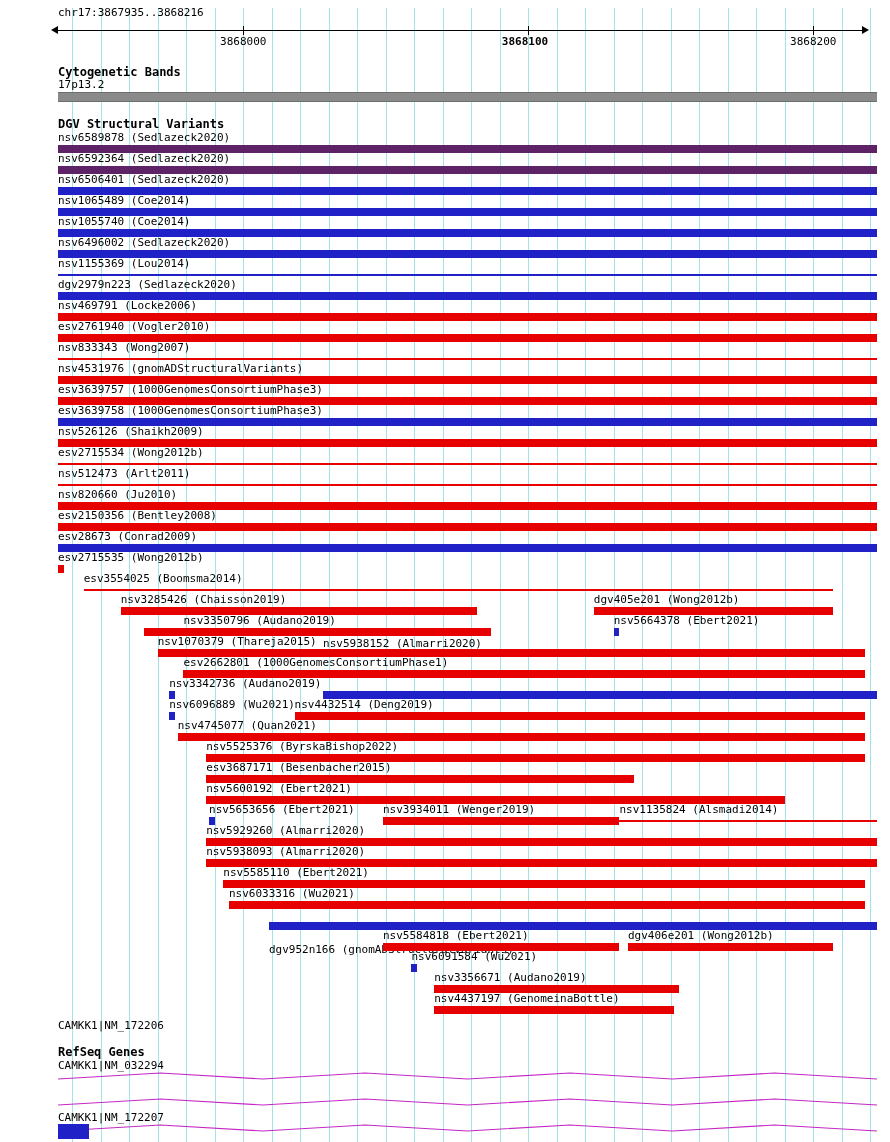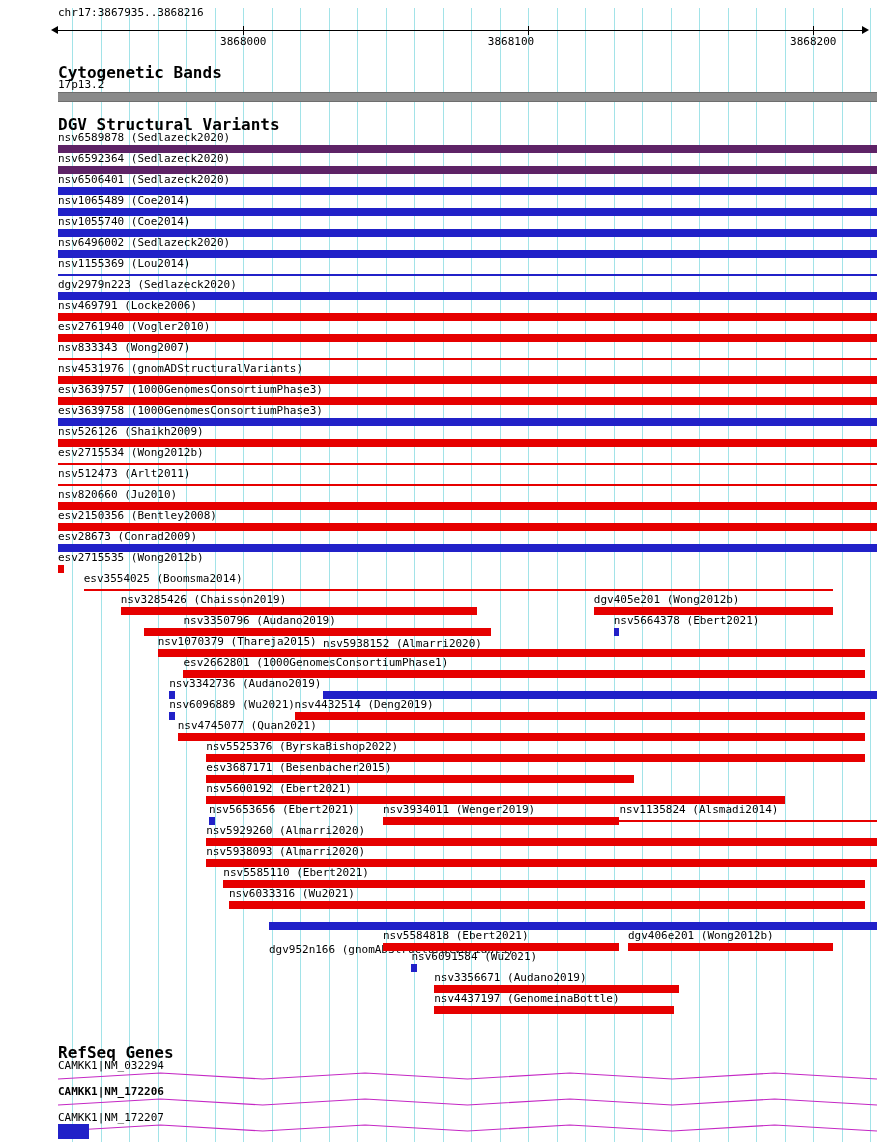--- a/index.html
+++ b/index.html
@@ -3,21 +3,21 @@
 <meta charset="utf-8">
 <style>
   html,body{margin:0;padding:0;background:#fff;}
   .canvas{
     position:relative;width:890px;height:1142px;background:#ffffff;overflow:hidden;
     font-family:"DejaVu Sans Mono","Liberation Mono",monospace;font-size:11px;color:#000;
   }
   .canvas > *{position:absolute;}
   .gridline{width:1px;z-index:0;}
   .canvas > *:not(.gridline){z-index:1;}
-  .track-title{font-weight:bold;font-size:16px;line-height:13px;white-space:nowrap;}
+  .track-title{font-weight:bold;font-size:12px;line-height:13px;white-space:nowrap;}
   .plain-label{font-size:11px;line-height:12px;white-space:nowrap;}
   .feat-label{font-size:11px;line-height:12px;white-space:nowrap;}
   .feat-bar{height:8px;}
   .ruler-line{height:1px;background:#000;}
   .tick{width:1px;background:#000;}
   .tick-label{width:60px;text-align:center;font-size:11px;line-height:12px;}
   .arrow{width:0;height:0;border-style:solid;}
   .arrow-left{border-width:4px 7px 4px 0;border-color:transparent #000 transparent transparent;}
   .arrow-right{border-width:4px 0 4px 7px;border-color:transparent transparent transparent #000;}
 </style>
@@ -61,21 +61,21 @@
     <div class="gridline" style="left: 784.8px; top: 8px; height: 1134px; background: rgb(162, 227, 232);"></div>
     <div class="gridline" style="left: 813.3px; top: 8px; height: 1134px; background: rgb(162, 227, 232);"></div>
     <div class="gridline" style="left: 841.8px; top: 8px; height: 1134px; background: rgb(162, 227, 232);"></div>
     <div class="gridline" style="left: 870.3px; top: 8px; height: 1134px; background: rgb(162, 227, 232);"></div>
     <div class="ruler-line" style="left: 58px; top: 30px; width: 804px;"></div>
     <div class="arrow arrow-left" style="left: 51px; top: 26px;"></div>
     <div class="arrow arrow-right" style="left: 862px; top: 26px;"></div>
     <div class="tick" style="left: 243.3px; top: 26px; height: 9px;"></div>
     <div class="tick-label" style="left: 213.3px; top: 36px;">3868000</div>
     <div class="tick" style="left: 528.3px; top: 26px; height: 9px;"></div>
-    <div class="tick-label" style="left: 481px; top: 36px;">3868100</div>
+    <div class="tick-label" style="left: 495px; top: 36px; font-weight: bold;">3868100</div>
     <div class="tick" style="left: 813.3px; top: 26px; height: 9px;"></div>
     <div class="tick-label" style="left: 783.3px; top: 36px;">3868200</div>
     <div class="feat-bar" style="left: 58px; top: 92px; width: 819px; height: 10px; background: rgb(138, 138, 138); border-top: 1px solid rgb(110, 110, 110); border-bottom: 1px solid rgb(110, 110, 110); box-sizing: border-box;"></div>
     <div class="feat-label" style="left: 58px; top: 132px;">nsv6589878 (Sedlazeck2020)</div>
     <div class="feat-bar" style="left: 58px; top: 145px; width: 819px; height: 8px; background: rgb(94, 35, 102);"></div>
     <div class="feat-label" style="left: 58px; top: 153px;">nsv6592364 (Sedlazeck2020)</div>
     <div class="feat-bar" style="left: 58px; top: 166px; width: 819px; height: 8px; background: rgb(94, 35, 102);"></div>
     <div class="feat-label" style="left: 58px; top: 174px;">nsv6506401 (Sedlazeck2020)</div>
     <div class="feat-bar" style="left: 58px; top: 187px; width: 819px; height: 8px; background: rgb(33, 33, 200);"></div>
     <div class="feat-label" style="left: 58px; top: 195px;">nsv1065489 (Coe2014)</div>
@@ -167,21 +167,21 @@
     <div class="feat-label" style="left: 411.4px; top: 951px;">nsv6091584 (Wu2021)</div>
     <div class="feat-bar" style="left: 411.4px; top: 964px; width: 5.7px; height: 8px; background: rgb(33, 33, 200);"></div>
     <div class="feat-label" style="left: 434.2px; top: 972px;">nsv3356671 (Audano2019)</div>
     <div class="feat-bar" style="left: 434.2px; top: 985px; width: 245.1px; height: 8px; background: rgb(230, 0, 0);"></div>
     <div class="feat-label" style="left: 434.2px; top: 993px;">nsv4437197 (GenomeinaBottle)</div>
     <div class="feat-bar" style="left: 434.2px; top: 1006px; width: 239.4px; height: 8px; background: rgb(230, 0, 0);"></div>
     <div class="feat-label" style="left: 58px; top: 1060px;">CAMKK1|NM_032294</div>
     <svg width="890" height="16" style="position: absolute; left: 0px; top: 1070px;">
       <path d="M 58 9 L 160.4 3 L 262.8 9 L 365.1 3 L 467.5 9 L 569.9 3 L 672.3 9 L 774.6 3 L 877.0 9" fill="none" stroke="#c428c4" stroke-width="1.2"></path>
     </svg>
-    <div class="feat-label" style="left: 58px; top: 1086px; font-weight: bold;">CAMKK1|NM_172206</div>
+    <div class="feat-label" style="left: 58px; top: 1020px;">CAMKK1|NM_172206</div>
     <svg width="890" height="16" style="position: absolute; left: 0px; top: 1096px;">
       <path d="M 58 9 L 160.4 3 L 262.8 9 L 365.1 3 L 467.5 9 L 569.9 3 L 672.3 9 L 774.6 3 L 877.0 9" fill="none" stroke="#c428c4" stroke-width="1.2"></path>
     </svg>
     <div class="feat-label" style="left: 58px; top: 1112px;">CAMKK1|NM_172207</div>
     <svg width="890" height="16" style="position: absolute; left: 0px; top: 1122px;">
       <path d="M 58 9 L 160.4 3 L 262.8 9 L 365.1 3 L 467.5 9 L 569.9 3 L 672.3 9 L 774.6 3 L 877.0 9" fill="none" stroke="#c428c4" stroke-width="1.2"></path>
     </svg>
     <div class="feat-bar" style="left: 58px; top: 1124px; width: 31.35px; height: 15px; background: rgb(33, 33, 200);"></div>
   </div>
 

